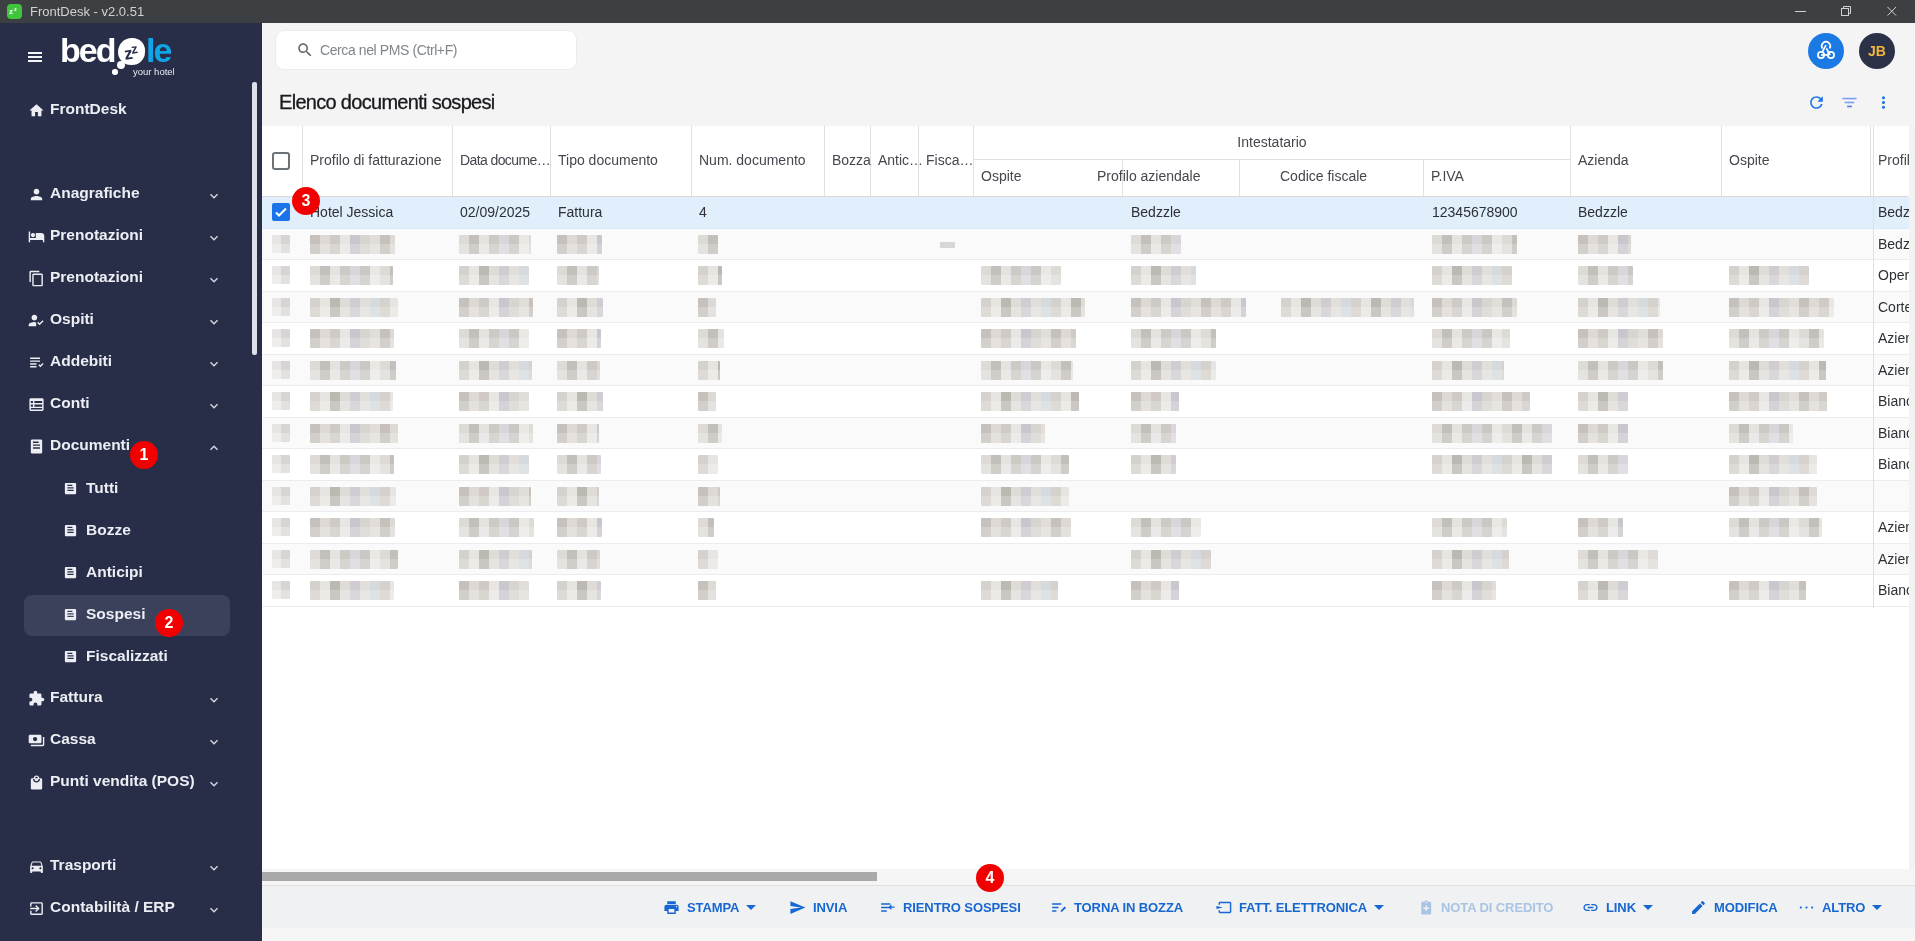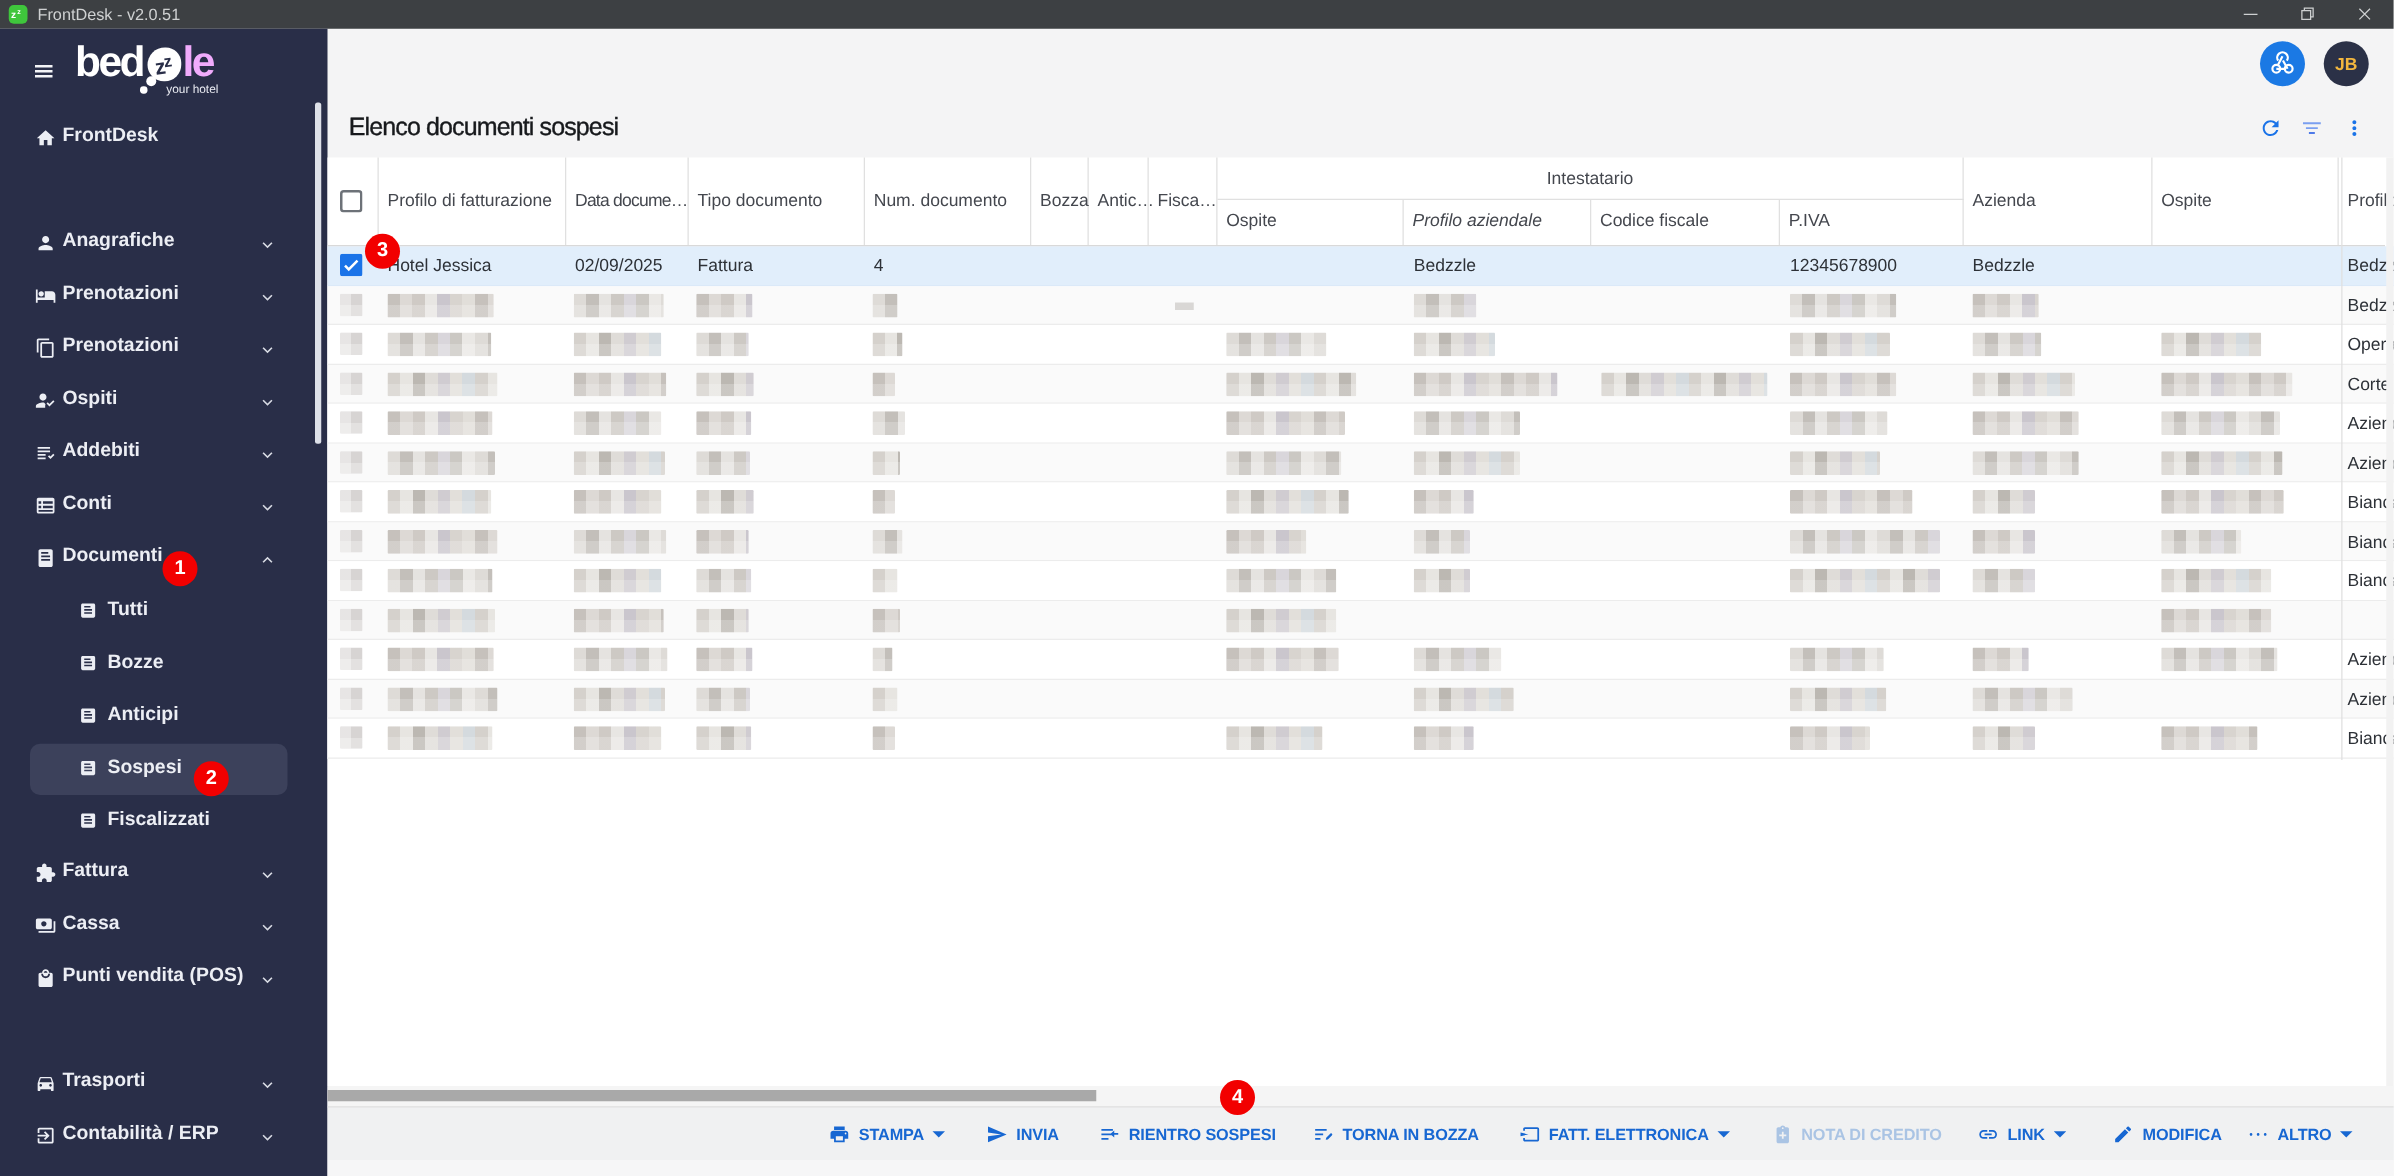--- a/index.html
+++ b/index.html
@@ -74,21 +74,21 @@
         <div></div>
         <div></div>
         <div></div>
       </div>
 <div style="position:absolute;left:0;top:0;width:262px;height:90px;">
 <span id="lg1" style="position:absolute;left:60px;top:8px;font-size:34px;font-weight:700;color:#fff;letter-spacing:-2px;">bed</span>
 <div style="position:absolute;left:118px;top:15px;width:27px;height:27px;border-radius:53% 47% 50% 50%;background:#fff;"></div>
 <div style="position:absolute;left:124px;top:19px;font-size:17px;font-weight:700;color:#292e48;transform:rotate(-8deg);letter-spacing:-1px;">z<span style="font-size:13px;vertical-align:5px;">z</span></div>
 <div style="position:absolute;left:117px;top:38px;width:8px;height:8px;border-radius:50%;background:#fff;"></div>
 <div style="position:absolute;left:112px;top:46px;width:5.5px;height:5.5px;border-radius:50%;background:#fff;"></div>
-<span id="lg2" style="position:absolute;left:146px;top:8px;font-size:34px;font-weight:700;color:#f0abfc;letter-spacing:-2px;">le</span>
+<span id="lg2" style="position:absolute;left:146px;top:8px;font-size:34px;font-weight:700;color:#0ea5e9;letter-spacing:-2px;">le</span>
 <span id="lg3" style="position:absolute;left:133px;top:43px;font-size:9.5px;color:#e8eaf1;letter-spacing:0;">your hotel</span>
 </div>
 <div id="hilite"></div>
 <div class="mi" style="top:66px">
         <svg width="17" height="17" viewBox="0 0 24 24">
           <path fill-rule="evenodd" fill="#eceef4" d="M10 20v-6h4v6h5v-8h3L12 3 2 12h3v8z"></path>
         </svg>
         <span class="t">FrontDesk</span>
       </div>
 <div class="mi" style="top:150px">
@@ -224,20 +224,26 @@
         <span class="t">Sospesi</span>
       </div>
 <div class="mi smi" style="top:613px">
         <svg width="15" height="15" viewBox="0 0 24 24">
           <path fill-rule="evenodd" fill="#eceef4" d="M19 3H5c-1.1 0-2 .9-2 2v14c0 1.1.9 2 2 2h14c1.1 0 2-.9 2-2V5c0-1.1-.9-2-2-2zm-4 5H7V6h8zm2 4H7v-2h10zm0 4H7v-2h10z"></path>
         </svg>
         <span class="t">Fiscalizzati</span>
       </div>
 <div id="sbar"></div>
 </div>
+<div id="search">
+      <svg width="18" height="18" viewBox="0 0 24 24">
+        <path fill="#5f6368" d="M15.5 14h-.79l-.28-.27C15.41 12.59 16 11.11 16 9.5 16 5.91 13.09 3 9.5 3S3 5.91 3 9.5 5.91 16 9.5 16c1.61 0 3.09-.59 4.23-1.57l.27.28v.79l5 4.99L20.49 19l-4.99-5zm-6 0C7.01 14 5 11.99 5 9.5S7.01 5 9.5 5 14 7.01 14 9.5 11.99 14 9.5 14z"></path>
+      </svg>
+      <div class="ph">Cerca nel PMS (Ctrl+F)</div>
+    </div>
 <div class="circ" style="left:1808px;background:#1b79e4;">
       <svg width="22" height="22" viewBox="0 0 24 24" style="position:absolute;left:7px;top:7px">
         <g fill="none" stroke="#fff" stroke-width="1.9">
           <circle cx="6.6" cy="16.4" r="3.4"></circle>
           <circle cx="17.4" cy="16.4" r="3.4"></circle>
           <path d="M8.2 9.2a4.6 4.6 0 1 1 7.6 0"></path>
           <path d="M12 5.5l-4 7.5"></path>
           <path d="M12.4 9.2l4 7.2"></path>
           <path d="M6.6 16.4h8"></path>
         </g>
@@ -282,21 +288,21 @@
       </div>
       <div class="hc" style="left:657px;width:55px;">
         <span class="t">Fisca…</span>
       </div>
       <div id="grp">
         <span class="t">Intestatario</span>
       </div>
       <div class="shc" style="left:712px;width:149px;">
         <span class="t">Ospite</span>
       </div>
-      <div class="shc" style="left:861px;width:150px;font-style:italic;">
+      <div class="shc" style="left:828px;width:150px;">
         <span class="t">Profilo aziendale</span>
       </div>
       <div class="shc" style="left:1011px;width:151px;">
         <span class="t">Codice fiscale</span>
       </div>
       <div class="shc" style="left:1162px;width:147px;">
         <span class="t">P.IVA</span>
       </div>
       <div class="hc" style="left:1309px;width:151px;">
         <span class="t">Azienda</span>

